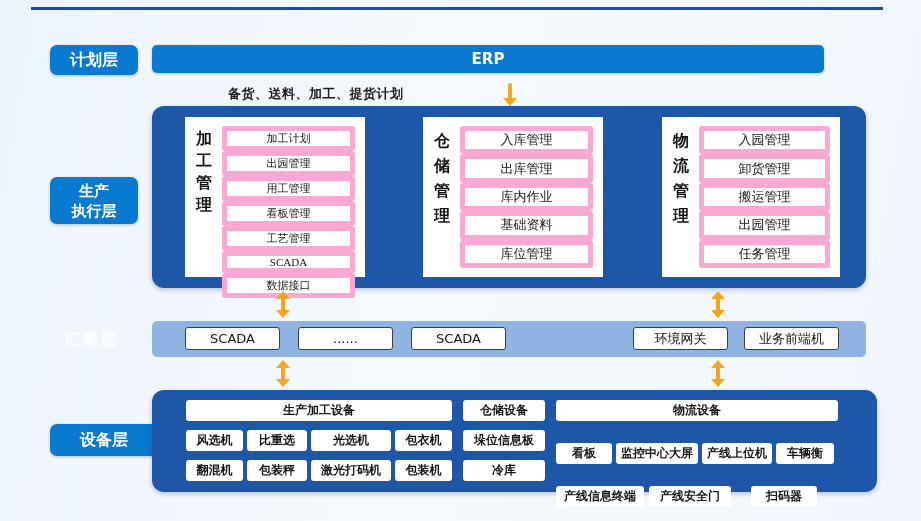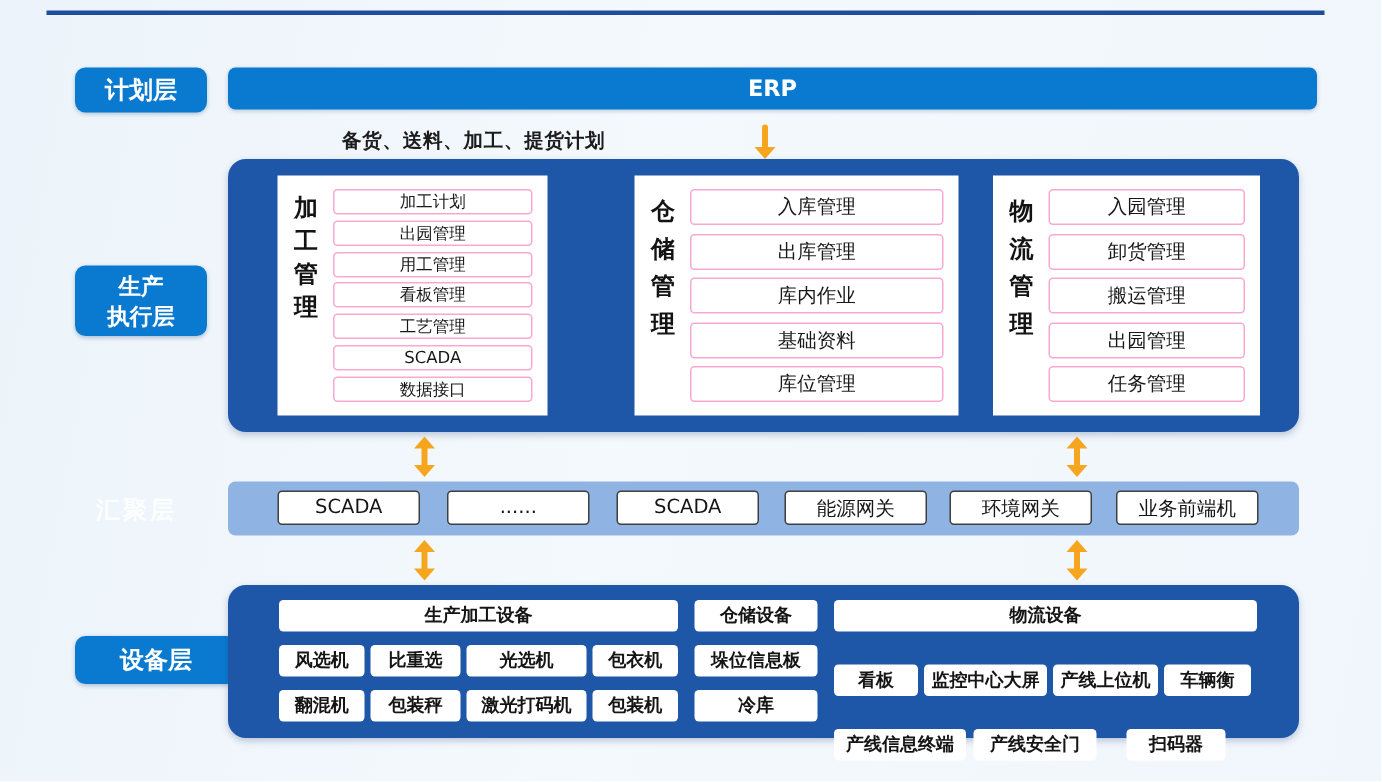--- a/index.html
+++ b/index.html
@@ -11,21 +11,21 @@
   .topline{position:absolute;left:31px;top:7px;width:852px;height:3px;background:#1d4e9e;}
   .badge{
     position:absolute;background:#0a7ad1;color:#fff;font-weight:700;
     display:flex;flex-direction:column;align-items:center;justify-content:center;text-align:center;
     border-radius:7px;box-shadow:0 1px 3px rgba(10,60,120,.28);
   }
   .badge-plan{left:50px;top:45px;width:88px;height:30px;font-size:16px;}
   .badge-exec{left:50px;top:177px;width:88px;height:47px;font-size:15px;line-height:20px;}
   .badge-dev{left:50px;top:424px;width:108px;height:32px;font-size:16px;}
   .erp-bar{
-    position:absolute;left:152px;top:45px;width:726px;height:28px;background:#0a7ad1;
+    position:absolute;left:152px;top:45px;width:672px;height:28px;background:#0a7ad1;
     border-radius:5px;color:#fff;font-weight:700;font-size:15px;
     display:flex;align-items:center;justify-content:center;box-shadow:0 1px 3px rgba(10,60,120,.25);
   }
   .plan-note{
     position:absolute;left:228px;top:85px;font-size:13px;font-weight:700;color:#1c1c1c;
     letter-spacing:.5px;white-space:nowrap;
   }
   
   .down-arrow{position:absolute;left:502px;top:83px;width:16px;height:23px;}
   .da-bar{position:absolute;left:6px;top:0;width:4px;height:16px;background:#f6a51e;border-radius:2px;}
@@ -35,35 +35,35 @@
   .v1{left:275px;top:291px;} .v2{left:710px;top:291px;}
   .v3{left:275px;top:360px;} .v4{left:710px;top:360px;}
   .v-bar{position:absolute;left:6px;top:6px;bottom:6px;width:4px;background:#f6a51e;border-radius:2px;}
   .v-up{position:absolute;left:1px;top:0;width:0;height:0;
     border-left:7px solid transparent;border-right:7px solid transparent;border-bottom:8px solid #f6a51e;}
   .v-down{position:absolute;left:1px;bottom:0;width:0;height:0;
     border-left:7px solid transparent;border-right:7px solid transparent;border-top:8px solid #f6a51e;}
   
   .exec-panel{position:absolute;left:152px;top:106px;width:714px;height:182px;background:#1f57a8;border-radius:12px;box-shadow:0 2px 5px rgba(10,50,110,.25);}
   .module{position:absolute;top:11px;height:160px;background:#fff;border-radius:0;display:flex;padding:9px 10px 9px 11px;box-sizing:border-box;}
-  .mod-1{left:33px;width:180px;} .mod-2{left:271px;width:216px;} .mod-3{left:510px;width:178px;}
+  .mod-1{left:33px;width:180px;} .mod-2{left:271px;width:180px;} .mod-3{left:510px;width:178px;}
   .module-title{width:19px;font-size:16px;font-weight:700;color:#131313;word-break:break-all;line-height:22px;margin-top:2px;}
   .m-tall .module-title{line-height:25px;}
   .module-items{flex:1;margin-left:7px;display:flex;flex-direction:column;justify-content:space-between;}
-  .mitem{border:1px solid #f9a8d4;border-radius:3px;background:#fff;display:flex;align-items:center;justify-content:center;color:#181818;white-space:nowrap;}
+  .mitem{border:5px solid #f9a8d4;border-radius:3px;background:#fff;display:flex;align-items:center;justify-content:center;color:#181818;white-space:nowrap;font-family:Liberation Serif, serif;}
   .m-small .mitem{height:15px;font-size:11px;}
   .m-tall .mitem{height:22px;font-size:13px;}
   
   .band{position:absolute;left:152px;top:321px;width:714px;height:36px;background:#8fb3e2;border-radius:5px;}
   .band-label{position:absolute;left:64px;top:330px;font-size:16px;font-weight:700;color:rgba(255,255,255,.88);letter-spacing:2px;}
   .bnode{position:absolute;top:6px;width:95px;height:23px;background:#fff;border:1px solid #3f3f3f;border-radius:3px;
     box-sizing:border-box;display:flex;align-items:center;justify-content:center;font-size:13px;color:#161616;white-space:nowrap;}
   .bn0{left:33px;} .bn1{left:146px;} .bn2{left:259px;} .bn3{left:371px;} .bn4{left:481px;} .bn5{left:592px;}
   
-  .device-panel{position:absolute;left:152px;top:390px;width:714px;height:102px;background:#1f57a8;border-radius:12px;box-shadow:0 2px 5px rgba(10,50,110,.25);}
+  .device-panel{position:absolute;left:152px;top:390px;width:714px;height:102px;background:#1f57a8;border-radius:12px;box-shadow:0 2px 5px rgba(10,50,110,.25);padding-left:11px;}
   .dgroup{position:absolute;top:10px;display:flex;flex-direction:column;gap:9px;}
   .ga{left:34px;width:266px;} .gb{left:311px;width:82px;} .gc{left:404px;width:282px;gap:22px;}
   .drow{display:grid;gap:4px;}
   .ga-cols{grid-template-columns:57px 60px 80px 57px;}
   .gc-cols{grid-template-columns:56px 82px 70px 58px;}
   .drow-flex{display:flex;gap:5px;}
   .dbox{background:#fff;border-radius:3px;height:21px;display:flex;align-items:center;justify-content:center;
     font-size:12px;font-weight:600;color:#151515;white-space:nowrap;}
   .dheader{width:100%;}
   .w88{width:88px;} .w82{width:82px;text-align:right;} .w66{width:66px;margin-left:15px;}
@@ -135,21 +135,20 @@
     <span class="v-up"></span>
     <span class="v-bar"></span>
     <span class="v-down"></span>
   </div>
 
   <div class="band-label">汇聚层</div>
   <div class="band">
     <div class="bnode bn0">SCADA</div>
     <div class="bnode bn1">......</div>
     <div class="bnode bn2">SCADA</div>
-    <div class="bnode bn3">能源网关</div>
     <div class="bnode bn4">环境网关</div>
     <div class="bnode bn5">业务前端机</div>
   </div>
 
   <div class="varrow v3">
     <span class="v-up"></span>
     <span class="v-bar"></span>
     <span class="v-down"></span>
   </div>
   <div class="varrow v4">

